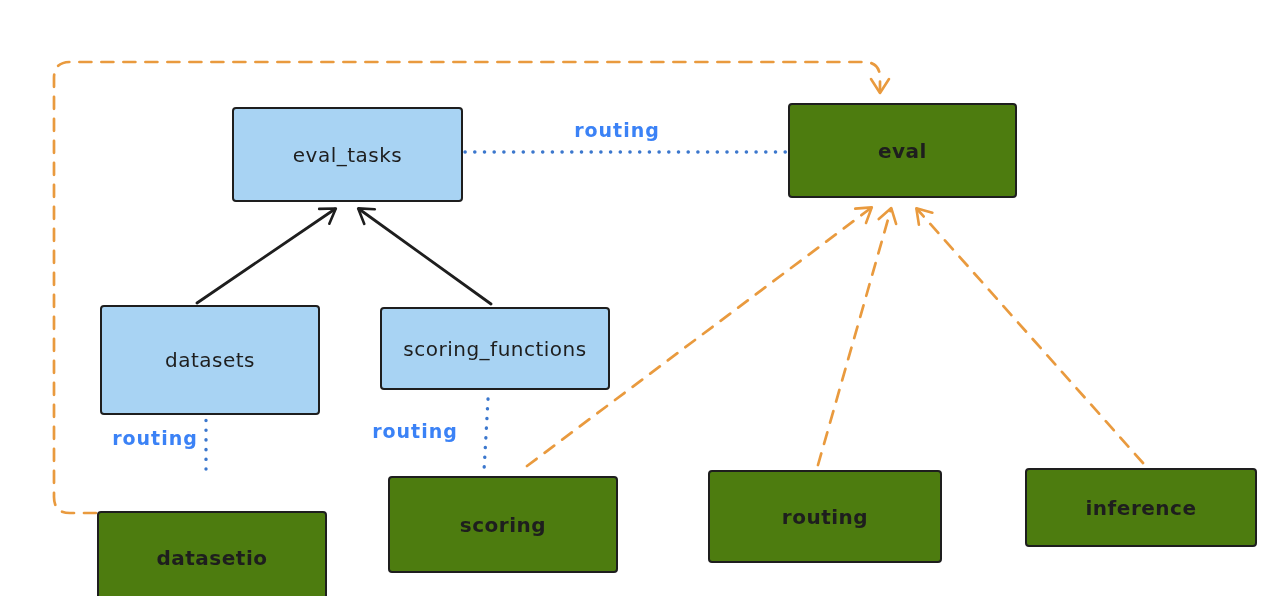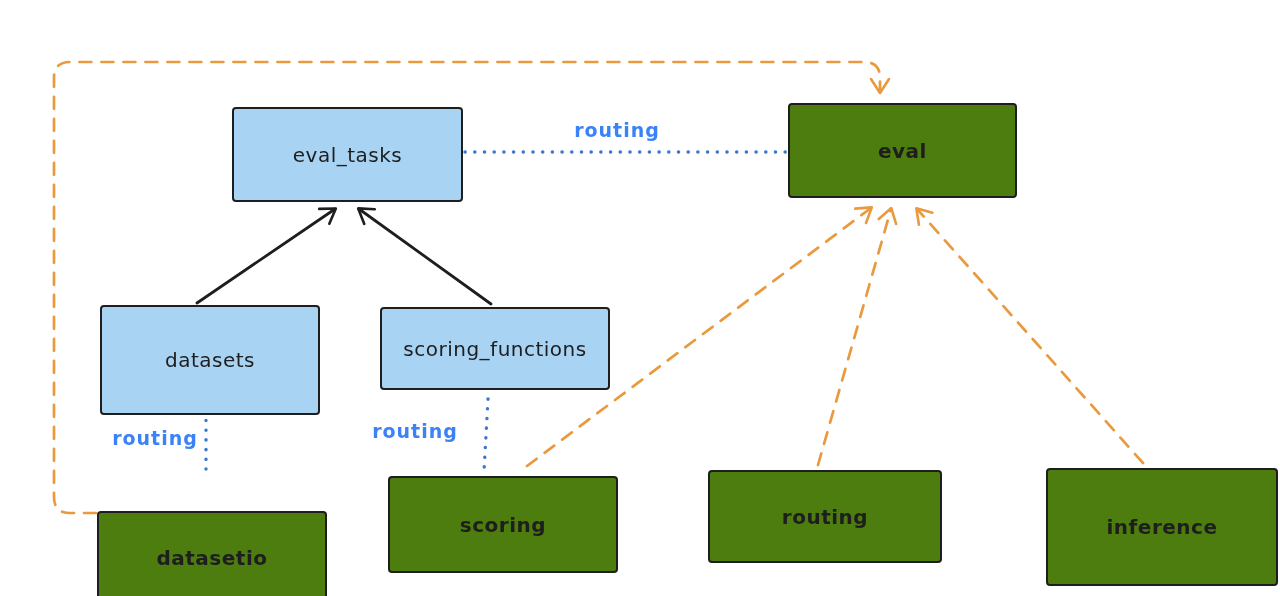--- a/index.html
+++ b/index.html
@@ -18,21 +18,21 @@
   }
   .node.blue{background:#a8d3f3;}
   .node.green{background:#4d7c0f;font-weight:bold;}
   #n-eval_tasks{left:232px;top:107px;width:231px;height:95px;}
   #n-eval{left:788px;top:103px;width:229px;height:95px;}
   #n-datasets{left:100px;top:305px;width:220px;height:110px;}
   #n-scoring_functions{left:380px;top:307px;width:230px;height:83px;}
   #n-datasetio{left:97px;top:477px;width:230px;height:93px;margin-top:34px;}
   #n-scoring{left:388px;top:476px;width:230px;height:97px;}
   #n-agents{left:708px;top:470px;width:234px;height:93px;}
-  #n-inference{left:1046px;top:468px;width:232px;height:118px;}
+  #n-inference{left:1025px;top:468px;width:232px;height:79px;}
   .edge-label{
     position:absolute;transform:translate(-50%,-50%);
     color:#3b82f6;font-weight:bold;font-size:19px;letter-spacing:1px;
     white-space:nowrap;
   }
   #el-0{left:617px;top:130px;}
   #el-1{left:155px;top:438px;}
   #el-2{left:415px;top:431px;}
 </style>
 </head>

